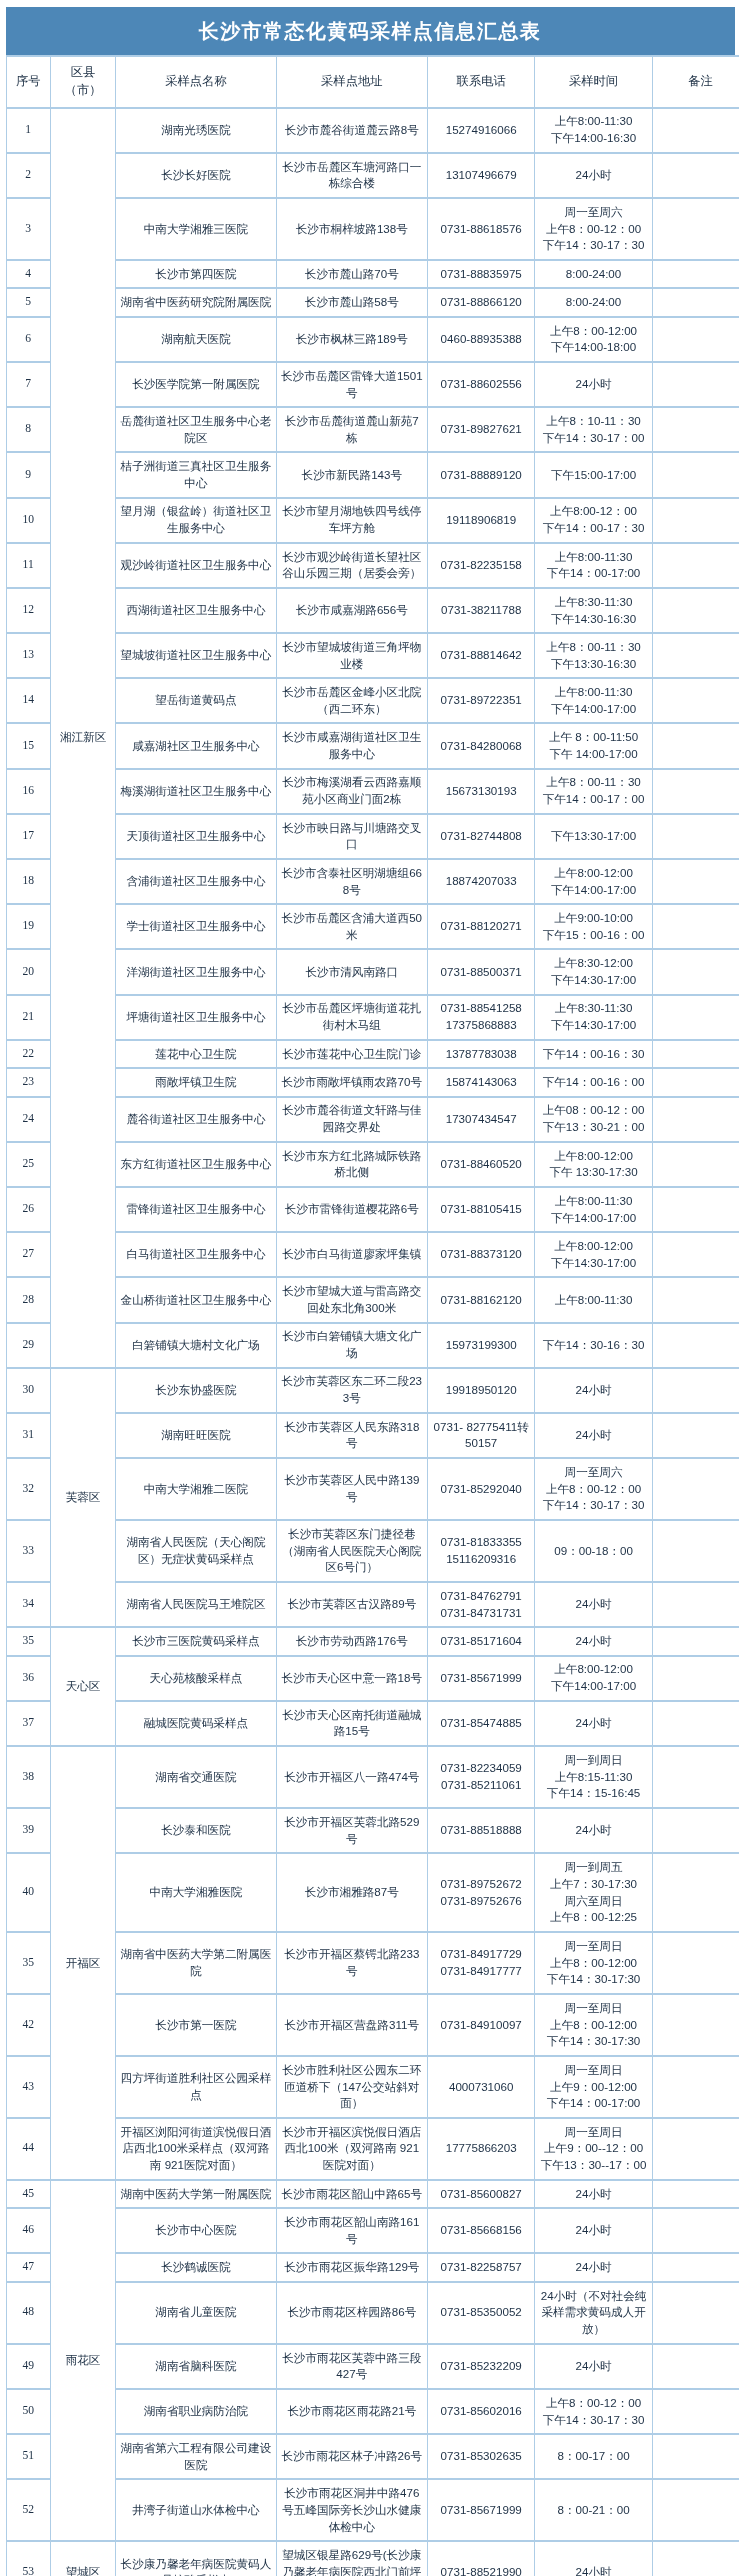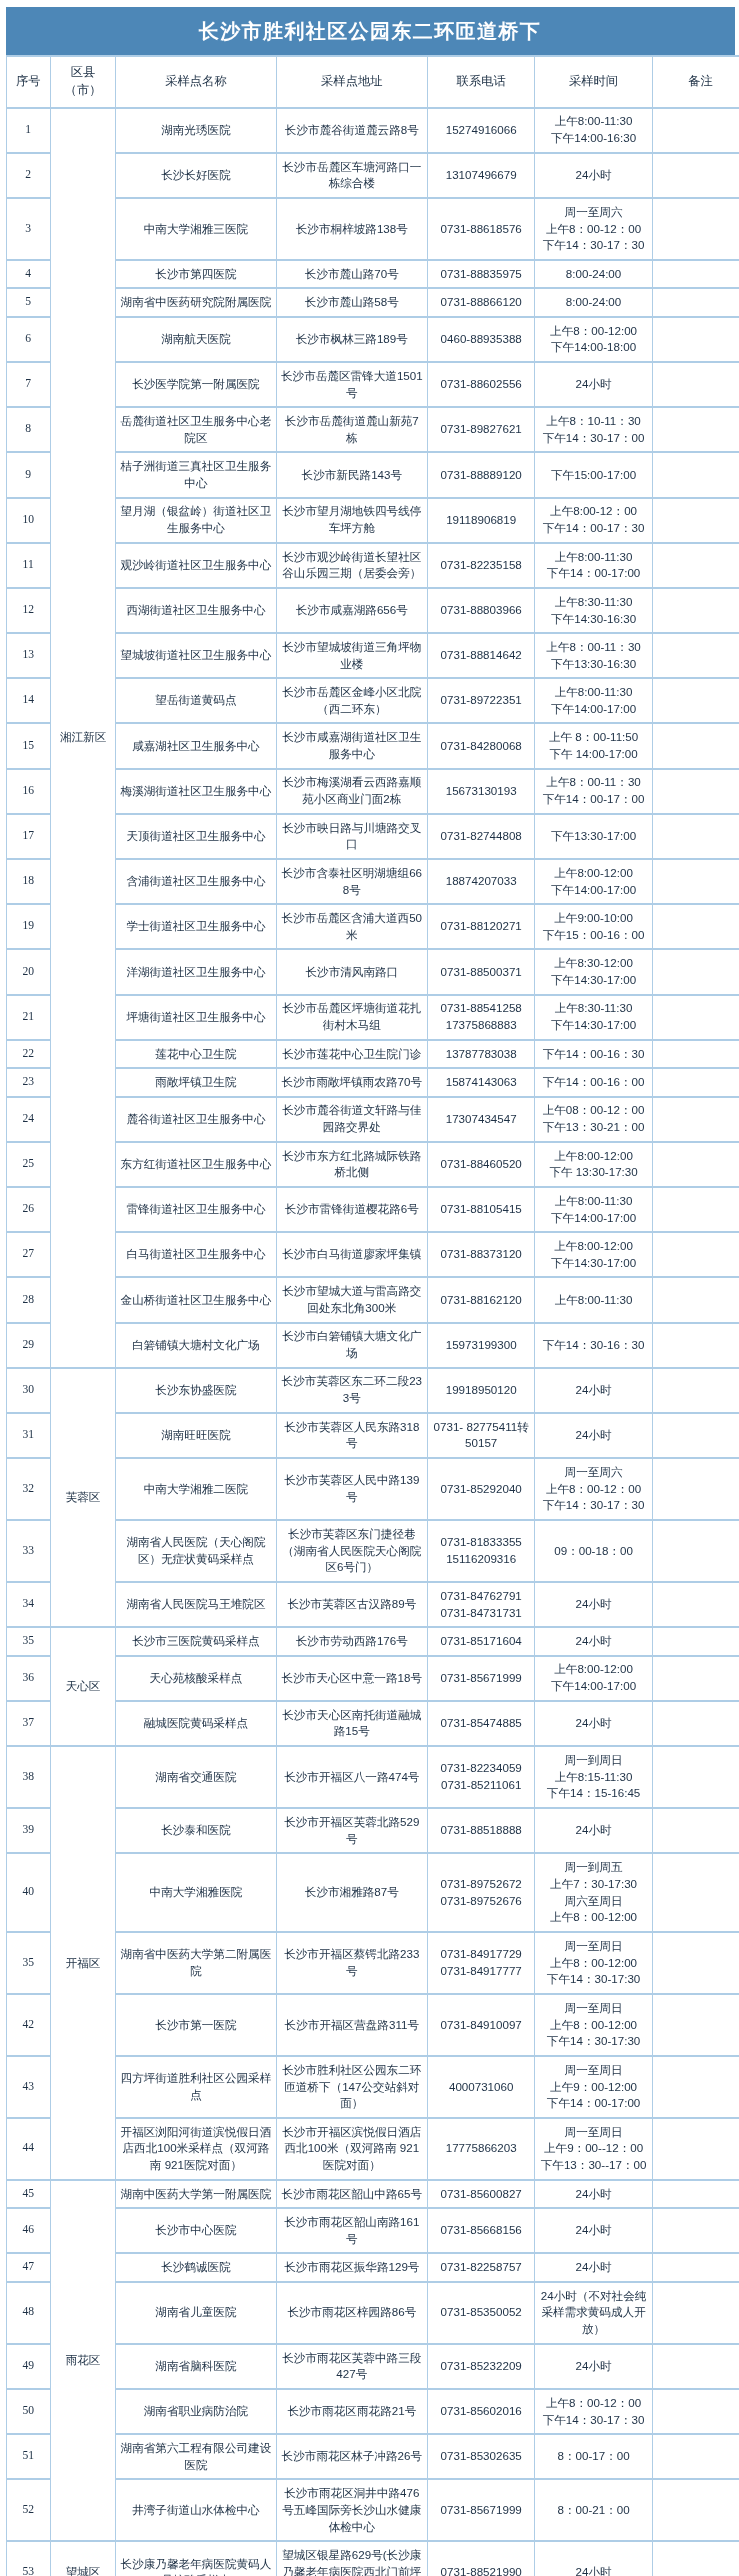--- a/index.html
+++ b/index.html
@@ -52,21 +52,21 @@
   .col-time{width:111px;}
   .col-remark{width:90px;}
   td.cell-phone, td.cell-time, td.cell-remark{white-space:pre-line;}
   td.cell-name{padding-left:5.5px;padding-right:5.5px;margin-top:8px;}
   td.cell-address{text-align:left;padding-left:5.5px;padding-right:2.7px;}
 </style>
 </head>
 <body>
 
 <div class="page">
-  <div class="title-bar">长沙市胜利社区公园东二环匝道桥下</div>
+  <div class="title-bar">长沙市常态化黄码采样点信息汇总表</div>
 
   <table class="main">
     <thead>
       <tr>
         <th class="col-no">序号</th>
         <th class="col-district">区县（市）</th>
         <th class="col-name">采样点名称</th>
         <th class="col-address">采样点地址</th>
         <th class="col-phone">联系电话</th>
         <th class="col-time">采样时间</th>
@@ -167,21 +167,21 @@
           <td class="col-address cell-address">长沙市观沙岭街道长望社区谷山乐园三期（居委会旁）</td>
           <td class="col-phone cell-phone">0731-82235158</td>
           <td class="col-time cell-time">上午8:00-11:30
 下午14：00-17:00</td>
           <td class="col-remark cell-remark"></td>
         </tr>
         <tr>
           <td class="col-no cell-no">12</td>
           <td class="col-name cell-name">西湖街道社区卫生服务中心</td>
           <td class="col-address cell-address">长沙市咸嘉湖路656号</td>
-          <td class="col-phone cell-phone">0731-88803966</td>
+          <td class="col-phone cell-phone">0731-38211788</td>
           <td class="col-time cell-time">上午8:30-11:30
 下午14:30-16:30</td>
           <td class="col-remark cell-remark"></td>
         </tr>
         <tr>
           <td class="col-no cell-no">13</td>
           <td class="col-name cell-name">望城坡街道社区卫生服务中心</td>
           <td class="col-address cell-address">长沙市望城坡街道三角坪物业楼</td>
           <td class="col-phone cell-phone">0731-88814642</td>
           <td class="col-time cell-time">上午8：00-11：30
@@ -422,21 +422,21 @@
         </tr>
         <tr>
           <td class="col-no cell-no">40</td>
           <td class="col-name cell-name">中南大学湘雅医院</td>
           <td class="col-address cell-address">长沙市湘雅路87号</td>
           <td class="col-phone cell-phone">0731-89752672
 0731-89752676</td>
           <td class="col-time cell-time">周一到周五
 上午7：30-17:30
 周六至周日
-上午8：00-12:00</td>
+上午8：00-12:25</td>
           <td class="col-remark cell-remark"></td>
         </tr>
         <tr>
           <td class="col-no cell-no">35</td>
           <td class="col-name cell-name">湖南省中医药大学第二附属医院</td>
           <td class="col-address cell-address">长沙市开福区蔡锷北路233号</td>
           <td class="col-phone cell-phone">0731-84917729
 0731-84917777</td>
           <td class="col-time cell-time">周一至周日
 上午8：00-12:00

